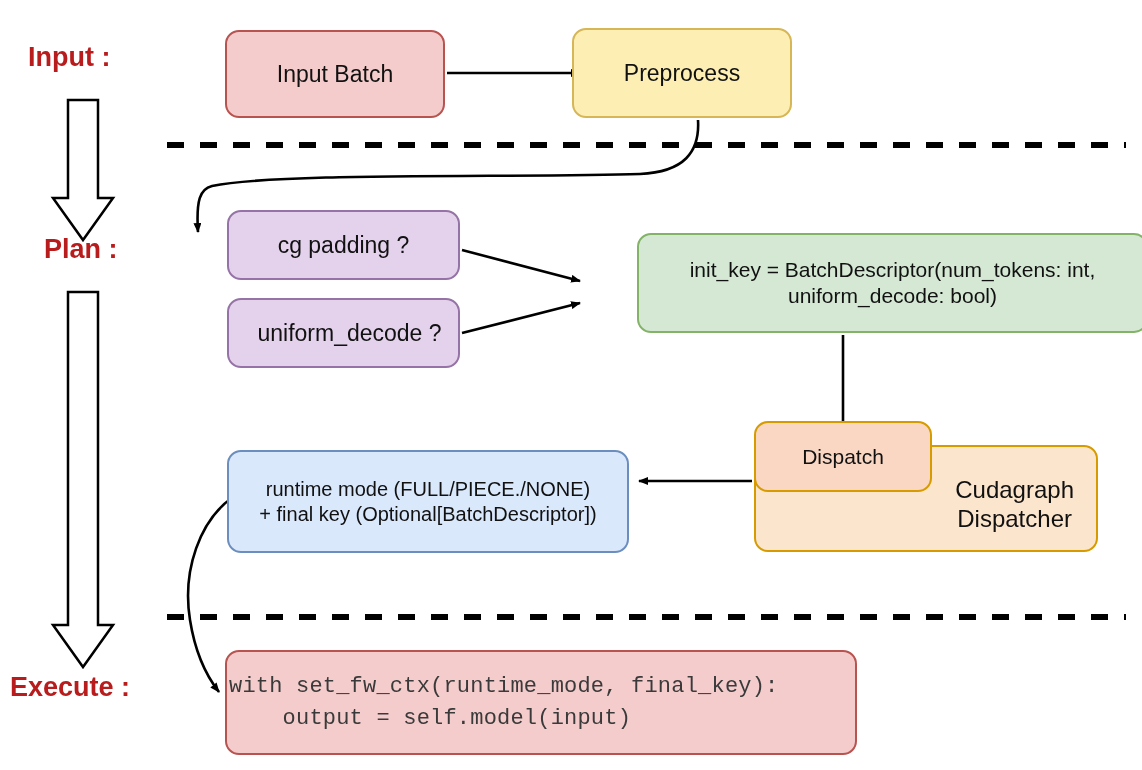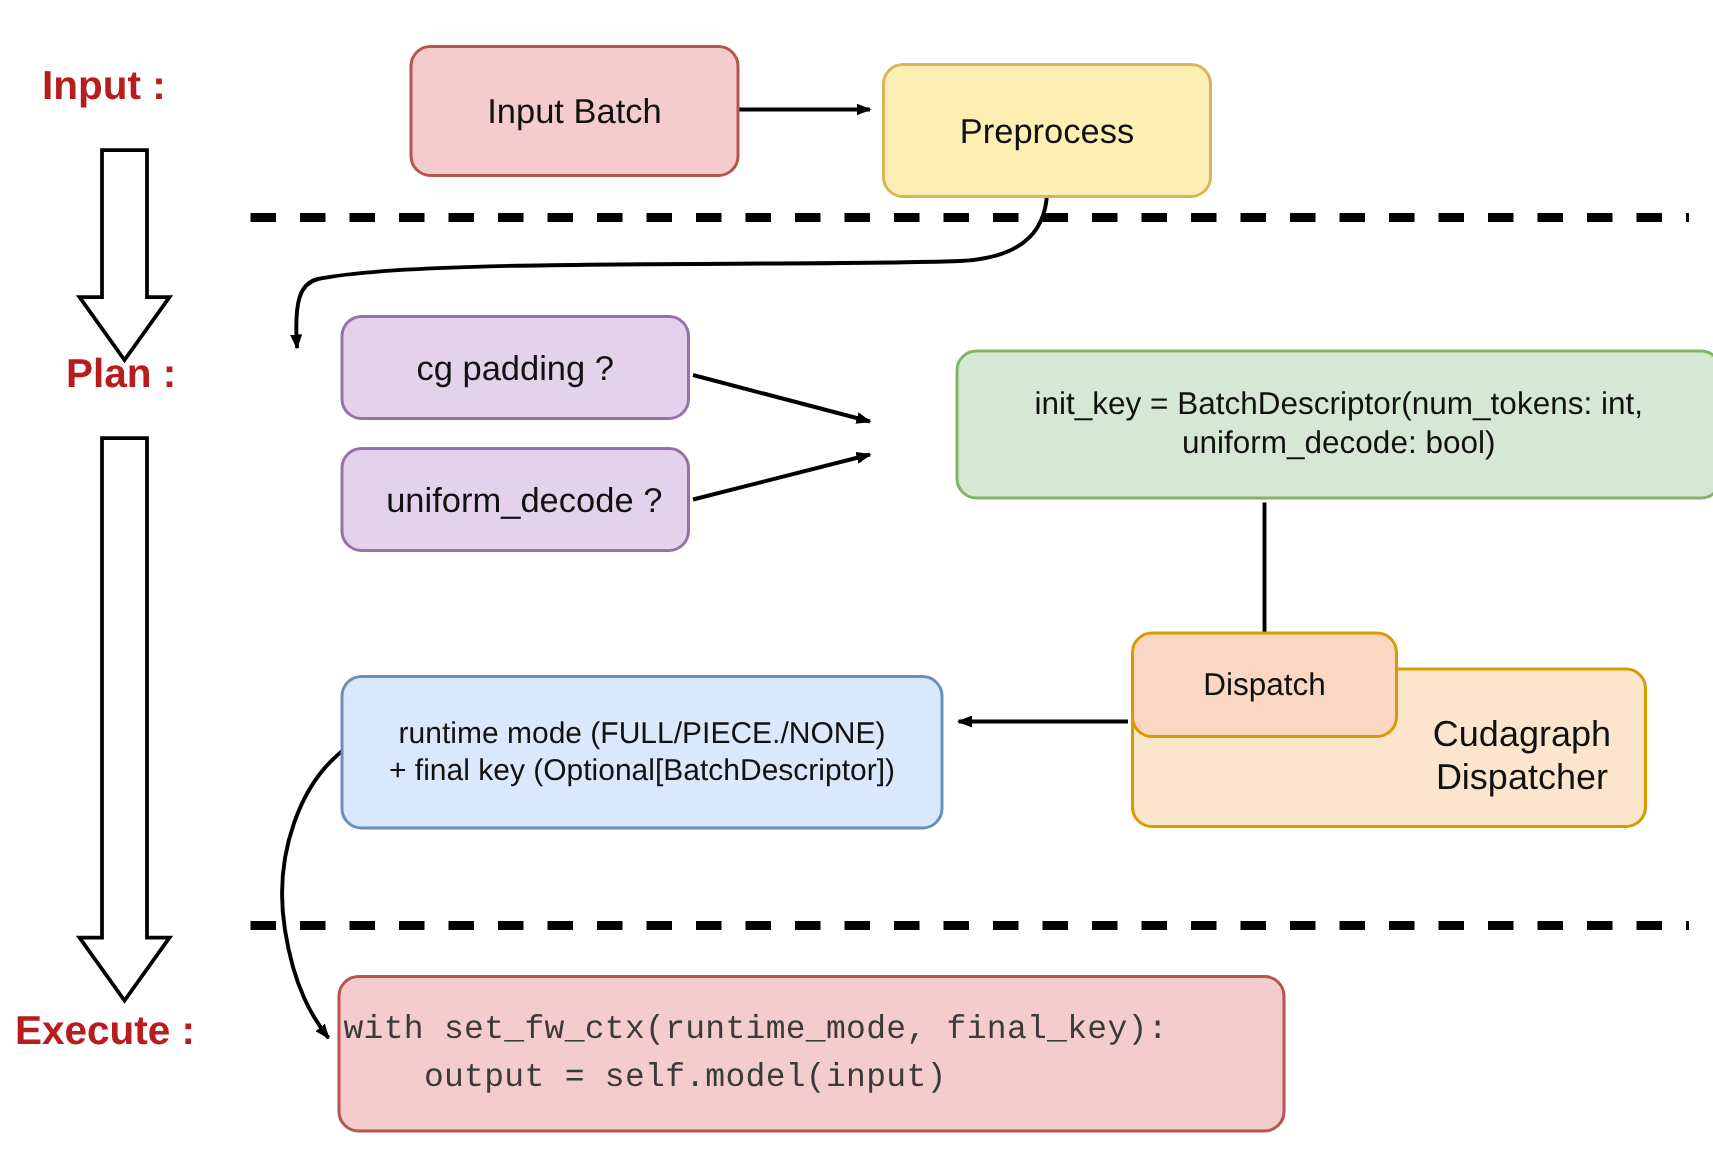--- a/index.html
+++ b/index.html
@@ -52,21 +52,21 @@
     white-space: pre;
     justify-content: flex-start;
     text-align: left;
     font-size: 22px;
     letter-spacing: 0.2px;
     line-height: 1.45;
     padding-left: 2px;
     color: #3a3a3a;
   }
   .n-input-batch   { left:225px; top:30px;  width:220px; height:88px;  font-size:23px; }
-  .n-preprocess    { left:588px; top:28px;  width:220px; height:90px;  font-size:23px;margin-top:14px; }
+  .n-preprocess    { left:572px; top:28px;  width:220px; height:90px;  font-size:23px; }
   .n-cg-padding    { left:227px; top:210px; width:233px; height:70px;  font-size:23px; }
   .n-uniform-dec   { left:227px; top:298px; width:233px; height:70px;  font-size:23px;padding-left:12px; }
   .n-init-key      { left:589px; top:233px; width:511px; height:100px; font-size:21px;margin-left:48px; }
   .n-dispatcher    { left:754px; top:445px; width:344px; height:107px; font-size:24px;
                      align-items:flex-start; justify-content:flex-end; padding-top:28px; padding-right:22px; }
   .n-dispatch      { left:754px; top:421px; width:178px; height:71px;  font-size:21px; }
   .n-runtime-mode  { left:227px; top:450px; width:402px; height:103px; font-size:20px; }
   .n-code          { left:225px; top:650px; width:632px; height:105px; }
 </style>
 </head>
@@ -103,21 +103,21 @@
 
     <path d="M233,497 C200,520 182,570 190,620 C196,658 208,678 219,692" fill="none" stroke="#000000" stroke-width="2.6" marker-end="url(#arrowhead)"></path>
   </svg>
 
   <div class="stage-label" style="left:28px; top:42px; font-size:27px;">Input :</div>
 
   <div class="stage-label" style="left:44px; top:234px; font-size:27px;">Plan :</div>
 
   <div class="stage-label" style="left:10px; top:672px; font-size:27px;">Execute :</div>
 
-  <div class="node n-input-batch" style="background:#f5cccc; border-color:#b85450;margin-left:48px;">Input Batch</div>
+  <div class="node n-input-batch" style="background:#f5cccc; border-color:#b85450;">Input Batch</div>
 
   <div class="node n-preprocess" style="background:#fdeeb3; border-color:#d6b656;">Preprocess</div>
 
   <div class="node n-cg-padding" style="background:#e4d2ec; border-color:#9673a6;">cg padding ?</div>
 
   <div class="node n-uniform-dec" style="background:#e4d2ec; border-color:#9673a6;">uniform_decode ?</div>
 
   <div class="node n-init-key" style="background:#d5e8d4; border-color:#82b366;">init_key = BatchDescriptor(num_tokens: int,
 uniform_decode: bool)</div>
 

